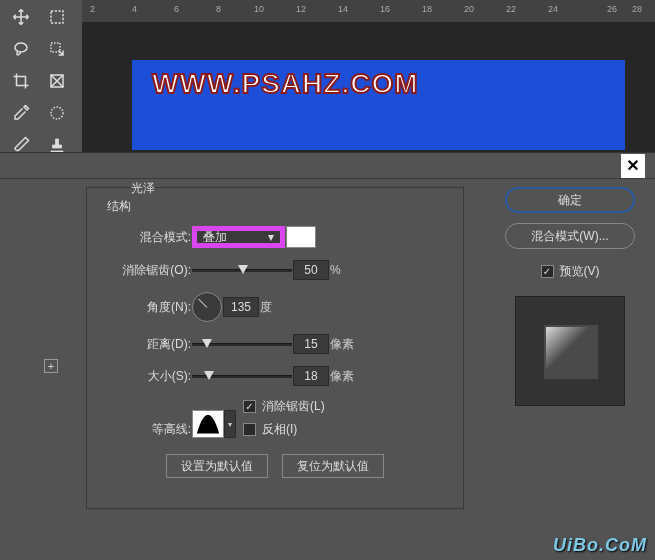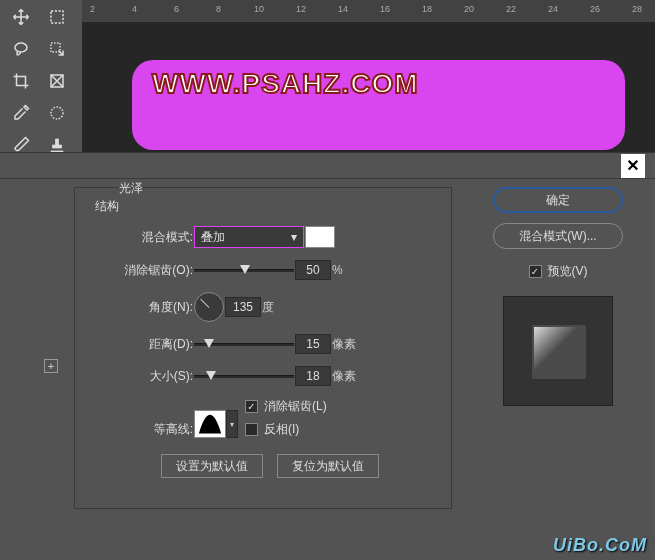--- a/index.html
+++ b/index.html
@@ -6,39 +6,39 @@
 body { width: 655px; height: 560px; background: #535353; overflow: hidden; position: relative; }
 
 .toolbar { position: absolute; left: 0; top: 0; width: 82px; height: 152px; background: #535353; padding: 4px 6px; display: flex; flex-wrap: wrap; gap: 6px; }
 .tool { width: 30px; height: 26px; display: flex; align-items: center; justify-content: center; color: #ddd; cursor: pointer; }
 .tool svg { width: 18px; height: 18px; }
 
 .ruler-h { position: absolute; left: 82px; top: 0; right: 0; height: 22px; background: #424242; display: flex; align-items: flex-end; color: #aaa; font-size: 9px; overflow: hidden; }
 .ruler-h .num { position: absolute; bottom: 8px; }
 
 .canvas-area { position: absolute; left: 82px; top: 22px; right: 0; height: 130px; background: #262626; }
-.canvas { position: absolute; left: 50px; top: 38px; right: 30px; height: 90px; background: #d946ef; display: flex; align-items: flex-start; padding: 8px 20px; border-radius: 21px; }
+.canvas { position: absolute; left: 50px; top: 38px; right: 30px; height: 90px; background: #1d4ed8; display: flex; align-items: flex-start; padding: 8px 20px; }
 .watermark-text { font-size: 28px; font-weight: bold; color: #fff; -webkit-text-stroke: 2px #8b1a1a; letter-spacing: 1px; }
 
 .dialog { position: absolute; left: 0; top: 152px; right: 0; bottom: 0; background: #535353; border-top: 1px solid #333; }
 .dialog-header { height: 26px; display: flex; justify-content: flex-end; align-items: center; padding-right: 10px; border-bottom: 1px solid #3a3a3a; }
 .close-btn { width: 24px; height: 24px; display: flex; align-items: center; justify-content: center; color: #000; background: #fff; cursor: pointer; font-size: 16px; font-weight: bold; }
 
 .dialog-body { display: flex; padding: 8px 14px; }
 .left-strip { width: 60px; }
 .small-plus { position: absolute; left: 44px; top: 206px; width: 14px; height: 14px; border: 1px solid #999; color: #ccc; font-size: 11px; display: flex; align-items: center; justify-content: center; cursor: pointer; }
 
-.fieldset { border: 1px solid #3a3a3a; width: 378px; padding: 10px 14px 18px 28px; margin-left: 0; position: relative; }
+.fieldset { border: 1px solid #3a3a3a; width: 378px; padding: 10px 14px 18px 14px; margin-left: 12px; position: relative; }
 .fs-title { position: absolute; top: -8px; left: 40px; color: #ddd; font-size: 12px; padding: 0 4px; }
 .fs-sub { position: absolute; top: 10px; left: 20px; color: #ddd; font-size: 12px; text-align: right; }
 
 .controls { margin-top: 28px; }
 .row { display: flex; align-items: center; gap: 1px; margin-bottom: 12px; color: #ddd; font-size: 12px; }
 .row-label { width: 90px; text-align: right; }
-.dropdown { width: 110px; height: 22px; background: #3a3a3a; border: 1px solid #d946ef; color: #ddd; display: flex; align-items: center; justify-content: space-between; padding: 0 6px; cursor: pointer; font-size: 12px; }
+.dropdown { width: 93px; height: 22px; background: #3a3a3a; border: 5px solid #d946ef; color: #ddd; display: flex; align-items: center; justify-content: space-between; padding: 0 6px; cursor: pointer; font-size: 12px; }
 .color-swatch { width: 30px; height: 22px; background: #fff; border: 1px solid #888; cursor: pointer; }
 .slider { position: relative; width: 100px; height: 14px; }
 .slider-track { position: absolute; top: 6px; left: 0; right: 0; height: 3px; background: #2a2a2a; border-top: 1px solid #1a1a1a; }
 .slider-thumb { position: absolute; top: 2px; width: 0; height: 0; border-left: 5px solid transparent; border-right: 5px solid transparent; border-top: 9px solid #ddd; cursor: pointer; }
 .num-input { width: 36px; height: 20px; background: #3a3a3a; border: 1px solid #2a2a2a; color: #ddd; text-align: center; font-size: 12px; padding: 0; }
 .unit { font-size: 12px; color: #ccc; }
 
 .angle-dial { width: 30px; height: 30px; border: 1px solid #888; border-radius: 50%; background: #3a3a3a; position: relative; cursor: pointer; }
 .angle-line { position: absolute; left: 50%; top: 50%; width: 12px; height: 1px; background: #ddd; transform-origin: left center; transform: rotate(-135deg); }
 
@@ -125,21 +125,21 @@
     <span class="num" style="left:92px">6</span>
     <span class="num" style="left:134px">8</span>
     <span class="num" style="left:172px">10</span>
     <span class="num" style="left:214px">12</span>
     <span class="num" style="left:256px">14</span>
     <span class="num" style="left:298px">16</span>
     <span class="num" style="left:340px">18</span>
     <span class="num" style="left:382px">20</span>
     <span class="num" style="left:424px">22</span>
     <span class="num" style="left:466px">24</span>
-    <span class="num" style="left:508px">26</span>
+    <span class="num" style="left:525px">26</span>
     <span class="num" style="left:550px">28</span>
 </div>
 
 <div class="canvas-area">
   <div class="canvas">
     <span class="watermark-text">WWW.PSAHZ.COM</span>
   </div>
 </div>
 
 <div class="dialog">

